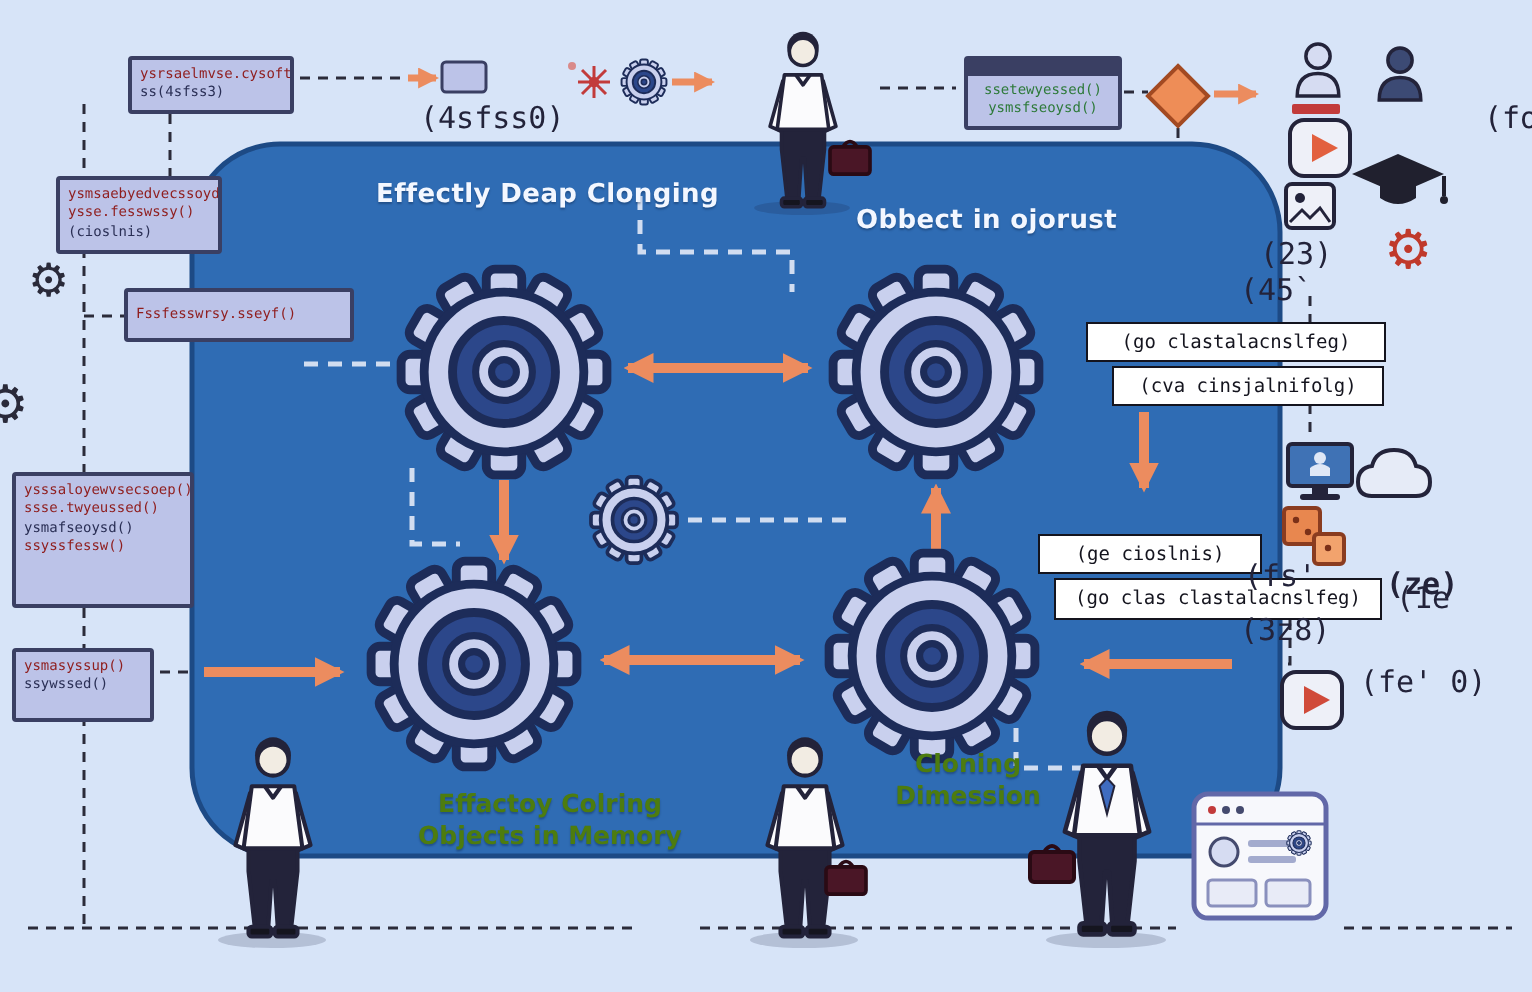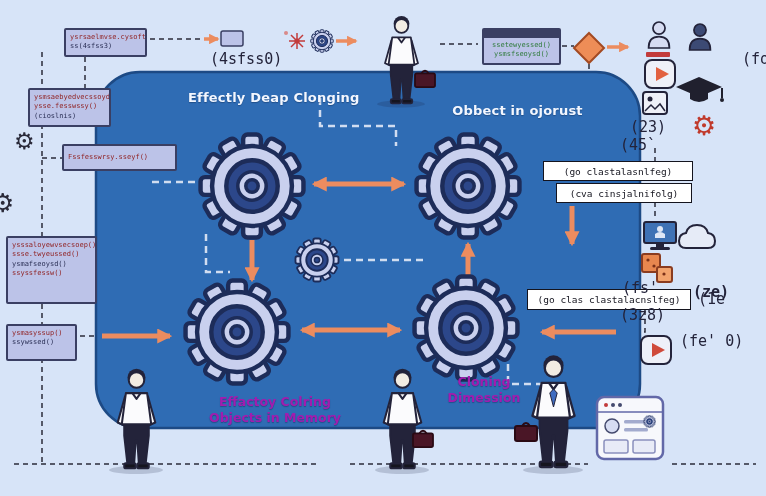--- a/index.html
+++ b/index.html
@@ -4,21 +4,21 @@
 <style>
   html,body{margin:0;padding:0;}
   .stage{
     position:relative;width:766px;height:496px;overflow:hidden;
     background:#d7e4f8;font-family:"DejaVu Sans",sans-serif;
   }
   .art{position:absolute;left:0;top:0;}
   .txt{position:absolute;}
   .panel-title{color:#f3f7ff;font-weight:bold;font-size:13px;letter-spacing:.2px;
     text-shadow:0 1px 1px rgba(10,30,60,.35);}
-  .caption{color:#a21caf;font-weight:bold;font-size:12.5px;text-align:center;line-height:1.25;
+  .caption{color:#4d7c0f;font-weight:bold;font-size:12.5px;text-align:center;line-height:1.25;
     text-shadow:0 1px 1px rgba(10,30,60,.35);}
   .lblbox{position:absolute;background:#ffffff;border:1.6px solid #14141e;
     font-family:"DejaVu Sans Mono",monospace;font-size:9.5px;color:#14141e;
     display:flex;align-items:center;justify-content:center;white-space:nowrap;overflow:hidden;}
   .codebox{position:absolute;background:#bcc3e8;border:2px solid #3a3f63;border-radius:2px;
     padding:3px 4px;font-family:"DejaVu Sans Mono",monospace;font-size:7px;color:#8f1d1d;
     line-height:1.35;overflow:hidden;box-sizing:border-box;}
   .codebox .ln{white-space:nowrap;}
   .codebox .ln.dark{color:#2a2f55;}
   .codebox.editor{padding-top:0;}
@@ -205,26 +205,27 @@
     <use href="#bc" x="412" y="428" width="22" height="20"></use>
 
     <ellipse cx="553" cy="470" rx="30" ry="4" fill="rgba(20,30,60,0.18)"></ellipse>
     <use href="#man" x="526" y="348" width="55" height="121"></use>
     <polygon points="553.5,389 549.8,393 553.5,407 557.2,393" fill="#3f6cc0" stroke="#23233a" stroke-width="1"></polygon>
     <use href="#bc" x="514" y="420" width="24" height="22"></use>
   </g>
 </svg>
 
 <div class="txt panel-title" style="left:188px;top:90px;width:175px;">Effectly Deap Clonging</div>
-<div class="txt panel-title" style="left:440px;top:103px;width:155px;text-align:center;">Obbect in ojorust</div>
+<div class="txt panel-title" style="left:428px;top:103px;width:155px;">Obbect in ojorust</div>
 <div class="txt caption" style="left:200px;top:394px;width:150px;">Effactoy Colring Objects in Memory</div>
 <div class="txt caption" style="left:434px;top:374px;width:100px;">Cloning Dimession</div>
 
-<div class="lblbox" style="left:543px;top:161px;width:148px;height:18px;">(go clastalasnlfeg)</div>
+<div class="lblbox" style="left:543px;top:161px;width:148px;height:18px;">(go clastalacnslfeg)</div>
 <div class="lblbox" style="left:556px;top:183px;width:134px;height:18px;">(cva cinsjalnifolg)</div>
+<div class="lblbox" style="left:519px;top:267px;width:110px;height:18px;">(ge cioslnis)</div>
 <div class="lblbox" style="left:527px;top:289px;width:162px;height:19px;">(go clas clastalacnslfeg)</div>
 
 <div class="codebox" style="left:64px;top:28px;width:83px;height:29px;">
   <div class="ln">ysrsaelmvse.cysoft()</div>
   <div class="ln dark">ss(4sfss3)</div>
 </div>
 <div class="codebox" style="left:28px;top:88px;width:83px;height:39px;">
   <div class="ln">ysmsaebyedvecssoyd()</div>
   <div class="ln">ysse.fesswssy()</div>
   <div class="ln dark">(cioslnis)</div>

